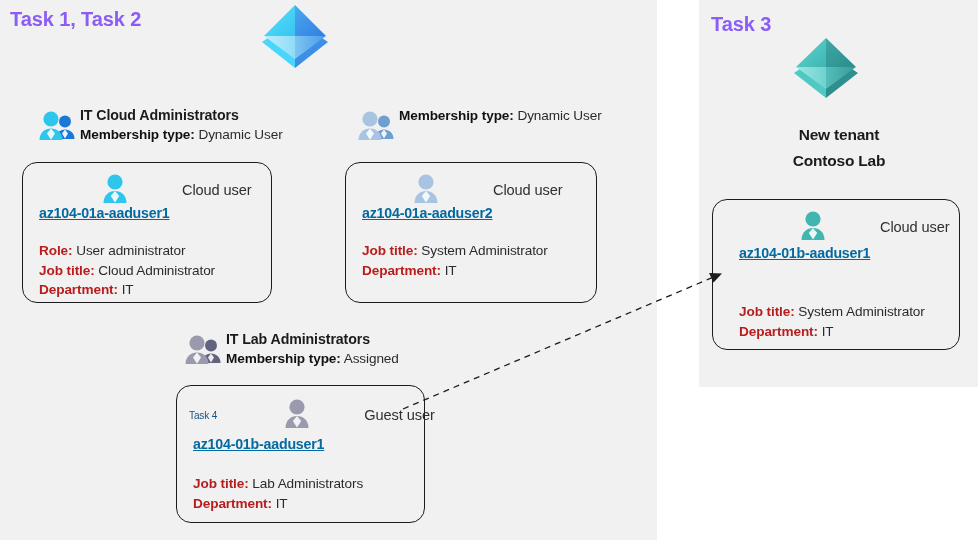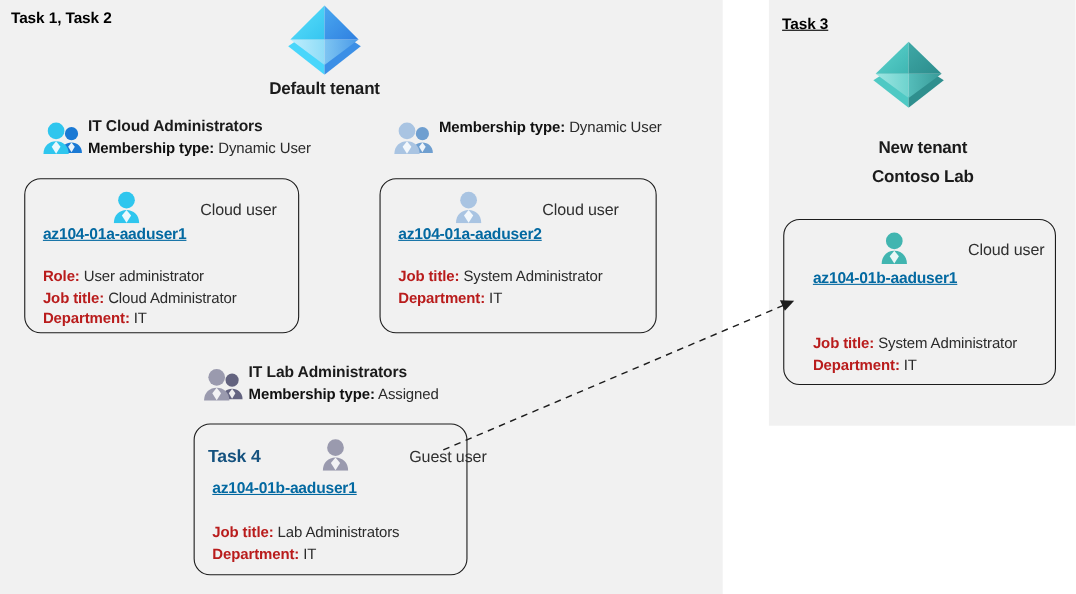--- a/index.html
+++ b/index.html
@@ -19,23 +19,23 @@
   }
   .panel {
     position: absolute;
     background: #f1f1f1;
   }
   #panel-left  { left: 0px;   top: 0px; width: 657px; height: 540px; }
   #panel-right { left: 699px; top: 0px; width: 279px; height: 387px; }
 
   .task-label {
     position: absolute;
-    color: #000000;
+    color: #8b5cf6;
     font-weight: bold;
-    font-size: 14px;
+    font-size: 20px;
     letter-spacing: -0.1px;
     white-space: nowrap;
   }
 
   
   .tenant-icon { position: absolute; }
   .tenant-icon svg { display: block; }
 
   .tenant-caption {
     position: absolute;
@@ -87,23 +87,23 @@
   }
   .card-head {
     position: absolute;
     display: flex;
     align-items: center;
     white-space: nowrap;
     gap: 46px;
   }
   .card-head .mini-task {
     color: #15527f;
-    font-weight: bold;
-    font-size: 16px;
-    margin-right: 8px;
+    font-weight: normal;
+    font-size: 10px;
+    margin-right: 20px;
     letter-spacing: -0.1px;
   }
   .card-head .usr-icon { display: block; }
   .card-head .usr-type {
     font-size: 14.6px;
     color: #2f2f2f;
     margin-left: 7px;
     letter-spacing: -0.1px;
   }
   .card-upn {
@@ -166,21 +166,20 @@
       <polygon points="38,66 5,40 11,36 38,56" fill="#49d6fb"></polygon>
       <polygon points="38,66 71,40 65,36 38,56" fill="#3b8fe6"></polygon>
 
       <polygon points="38,57 7,34 38,34" fill="url(#dtBL)"></polygon>
       <polygon points="38,57 69,34 38,34" fill="url(#dtBR)"></polygon>
 
       <polygon points="38,3 7,34 38,34" fill="url(#dtL)"></polygon>
       <polygon points="38,3 69,34 38,34" fill="url(#dtR)"></polygon>
     </svg>
   </div>
-  <div class="tenant-caption" style="left:187px; top:72px; width:216px;">Default tenant</div>
 
   <div class="group" style="left:38px; top:106px;">
     <div class="group-icon">
       <svg width="38" height="32" viewBox="0 0 38 32">
         <circle cx="27" cy="11.5" r="6" fill="#1a79d4"></circle>
         <path d="M17.5 29 c0-6 4.5-9.5 9.5-9.5 s9.5 3.5 9.5 9.5 z" fill="#1a79d4"></path>
         <path d="M27 19.5 l-3 4 3 5 3-5 z" fill="#e9f3fb"></path>
         <circle cx="13" cy="9" r="7.6" fill="#2fc6ee"></circle>
         <path d="M1.5 30 c0-7.4 5.2-11.6 11.5-11.6 s11.5 4.2 11.5 11.6 z" fill="#2fc6ee"></path>
         <path d="M13 18.4 l-4 5 4 6.4 4-6.4 z" fill="#eaf8fd"></path>
@@ -304,21 +303,21 @@
         <b>Job title:</b>
         <span>Lab Administrators</span>
       </div>
       <div>
         <b>Department:</b>
         <span>IT</span>
       </div>
     </div>
   </div>
 
-  <div class="task-label" style="left:711px; top:13px;text-decoration:underline;">Task 3</div>
+  <div class="task-label" style="left:711px; top:13px;">Task 3</div>
 
   <div class="tenant-icon" style="left:790px; top:36px;">
     <svg width="72" height="62" viewBox="0 0 72 62">
       <defs>
         <linearGradient id="ntL" x1="0" y1="0" x2="1" y2="1">
           <stop offset="0" stop-color="#5fd6d0"></stop>
             <stop offset="1" stop-color="#3fb6b2"></stop>
         </linearGradient>
         <linearGradient id="ntR" x1="0" y1="0" x2="1" y2="1">
           <stop offset="0" stop-color="#3fa8a6"></stop>

